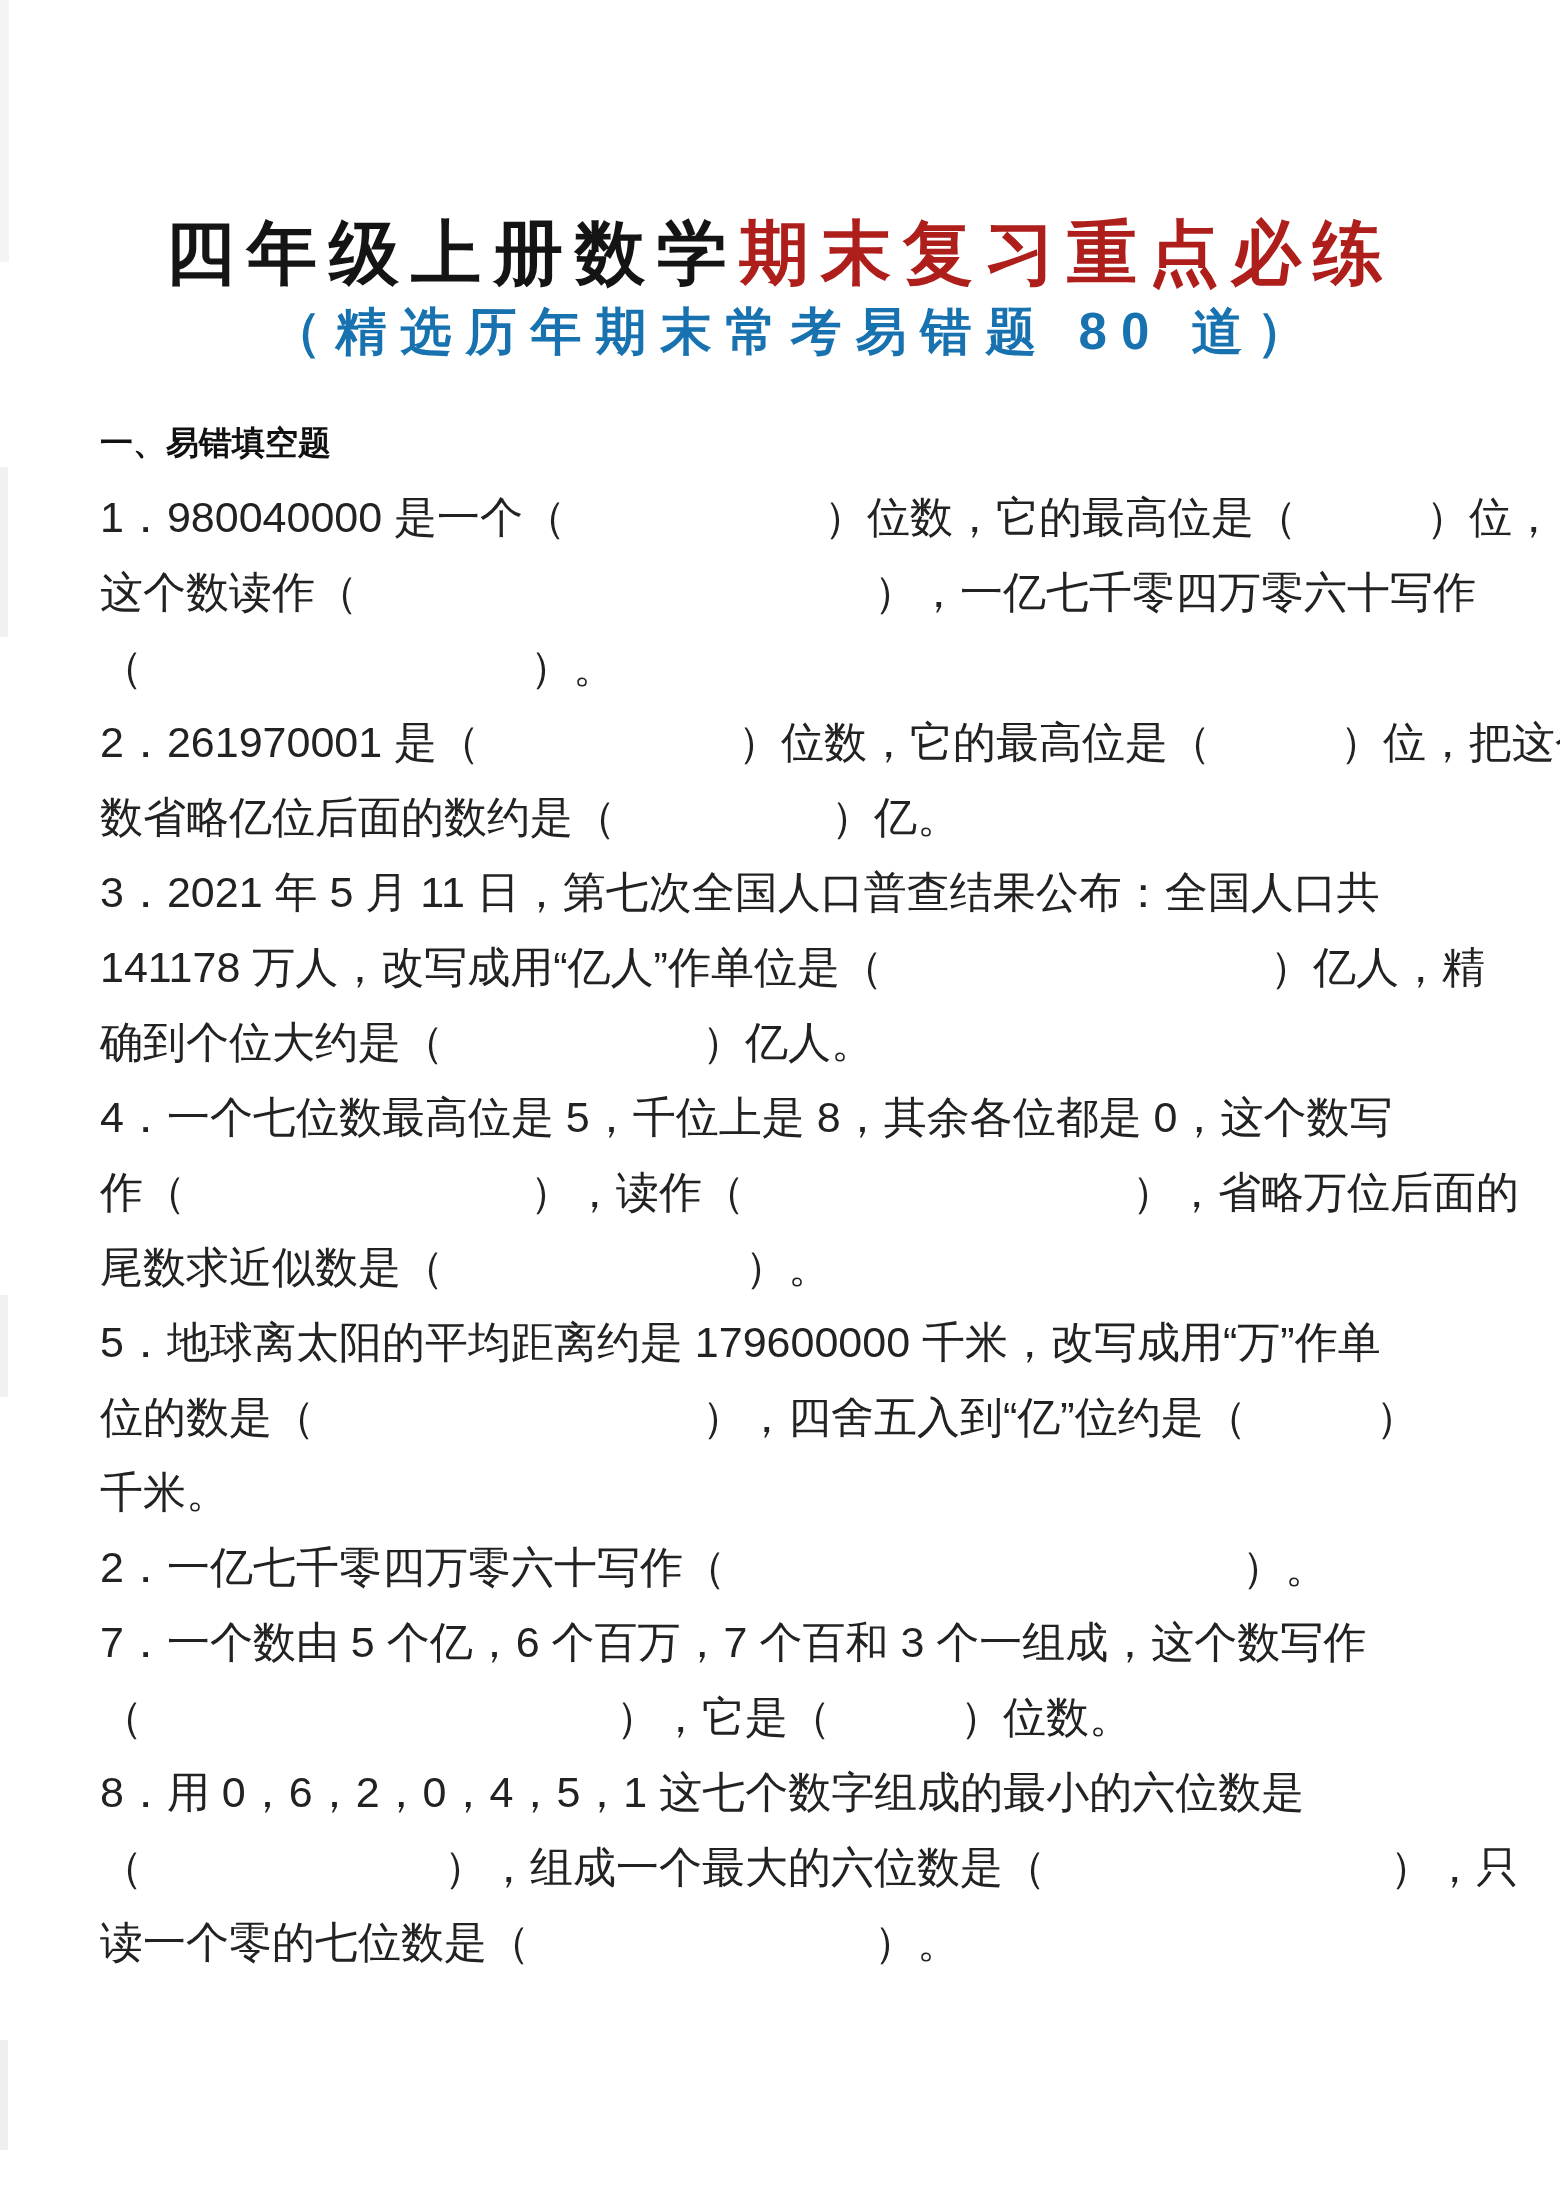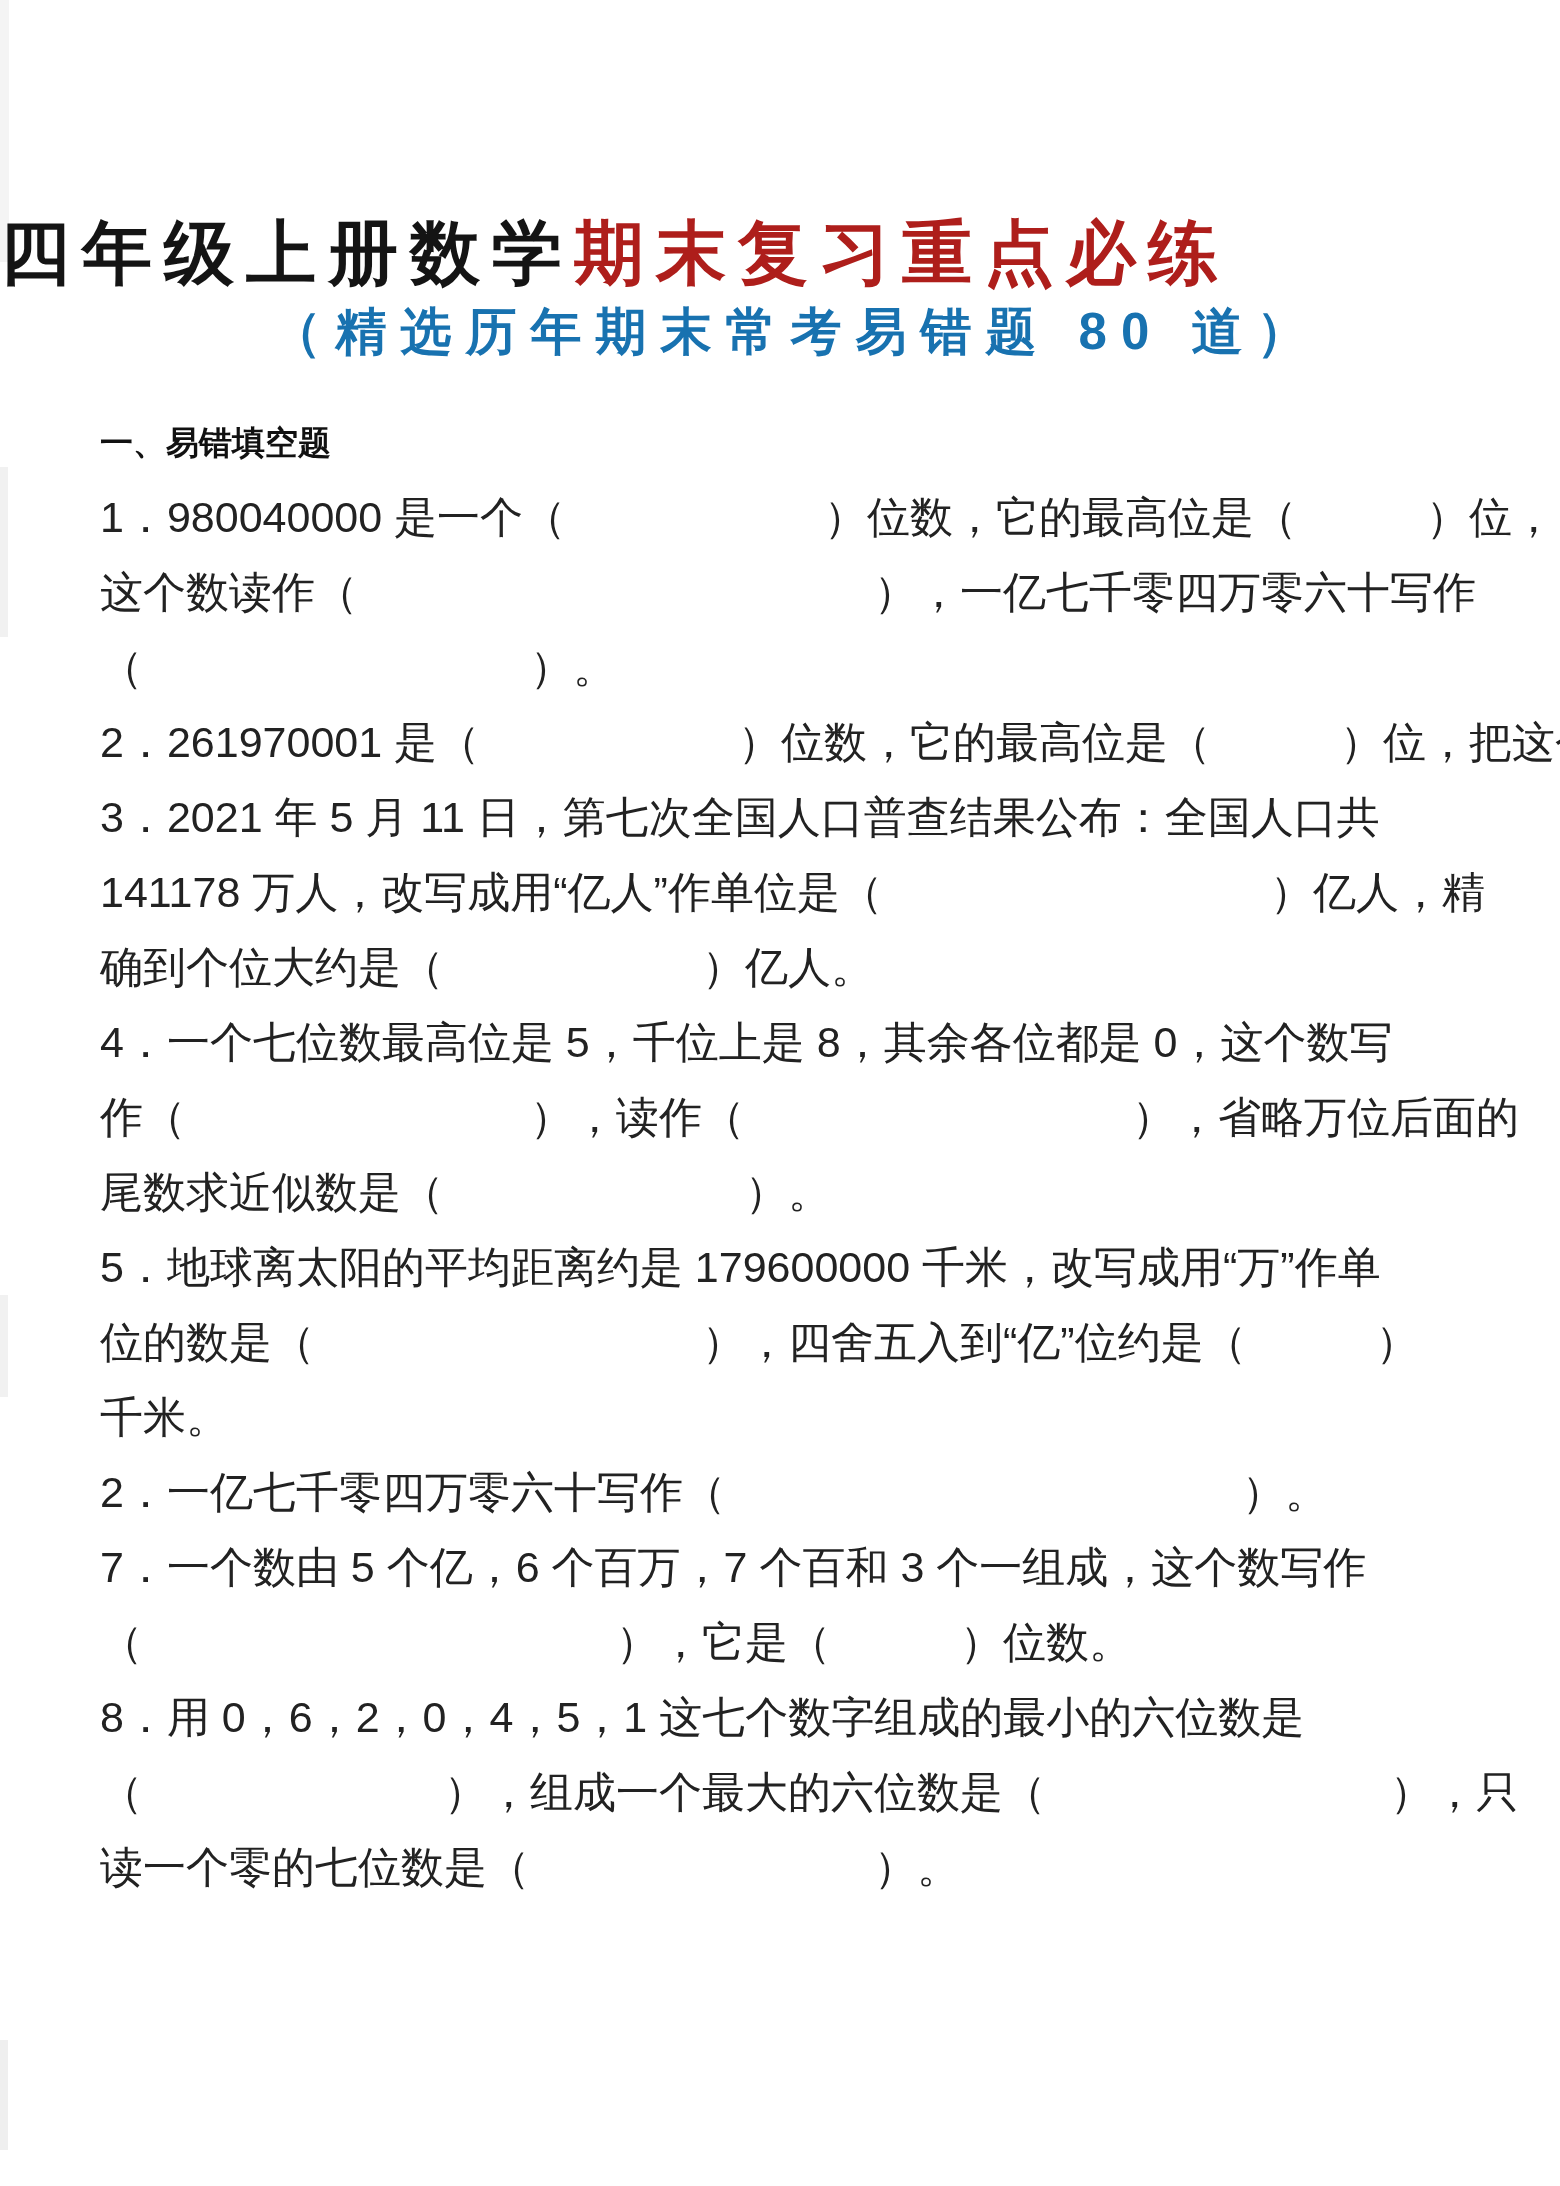--- a/index.html
+++ b/index.html
@@ -7,21 +7,21 @@
     position:relative;
     width:1560px;height:2186px;
     background:#ffffff;
     overflow:hidden;
     font-family:"Liberation Sans", sans-serif;
     color:var(--body-color,#222);
   }
   .edge-seg{position:absolute;left:0;background:#f1f1f1;}
   .title{
     position:absolute;top:168px;left:0;right:0;
-    text-align:left;
+    text-align:center;
     font-size:70px;font-weight:700;
     letter-spacing:12px;
     line-height:1.1;
     white-space:nowrap;
     color:#141414;
   }
   .title .red{color:var(--title-red,#ae1e1b);}
   .subtitle{
     position:absolute;top:298px;left:0;right:0;
     text-align:center;
@@ -61,20 +61,21 @@
 
   <div class="subtitle">（精选历年期末常考易错题 80 道）</div>
 
   <div class="content">
     <div class="line heading">一、易错填空题</div>
     <div>
         <div class="line">1．980040000 是一个（　　　　　　）位数，它的最高位是（　　　）位，</div>
         <div class="line">这个数读作（　　　　　　　　　　　　），一亿七千零四万零六十写作</div>
         <div class="line">（　　　　　　　　　）。</div>
         <div class="line">2．261970001 是（　　　　　　）位数，它的最高位是（　　　）位，把这个</div>
+        <div class="line">数省略亿位后面的数约是（　　　　　）亿。</div>
         <div class="line">3．2021 年 5 月 11 日，第七次全国人口普查结果公布：全国人口共</div>
         <div class="line">141178 万人，改写成用“亿人”作单位是（　　　　　　　　　）亿人，精</div>
         <div class="line">确到个位大约是（　　　　　　）亿人。</div>
         <div class="line">4．一个七位数最高位是 5，千位上是 8，其余各位都是 0，这个数写</div>
         <div class="line">作（　　　　　　　　），读作（　　　　　　　　　），省略万位后面的</div>
         <div class="line">尾数求近似数是（　　　　　　　）。</div>
         <div class="line">5．地球离太阳的平均距离约是 179600000 千米，改写成用“万”作单</div>
         <div class="line">位的数是（　　　　　　　　　），四舍五入到“亿”位约是（　　　）</div>
         <div class="line">千米。</div>
         <div class="line">2．一亿七千零四万零六十写作（　　　　　　　　　　　　）。</div>

